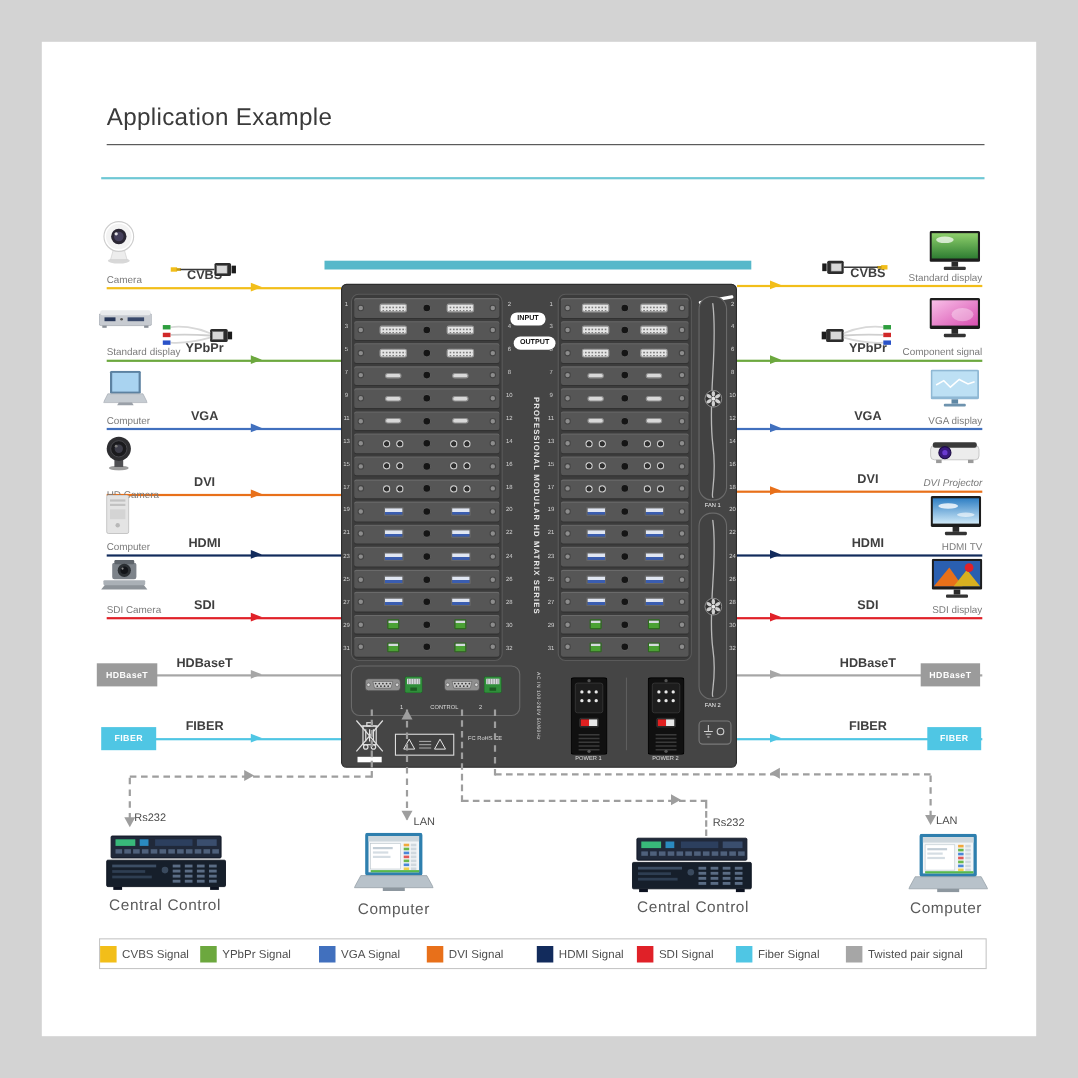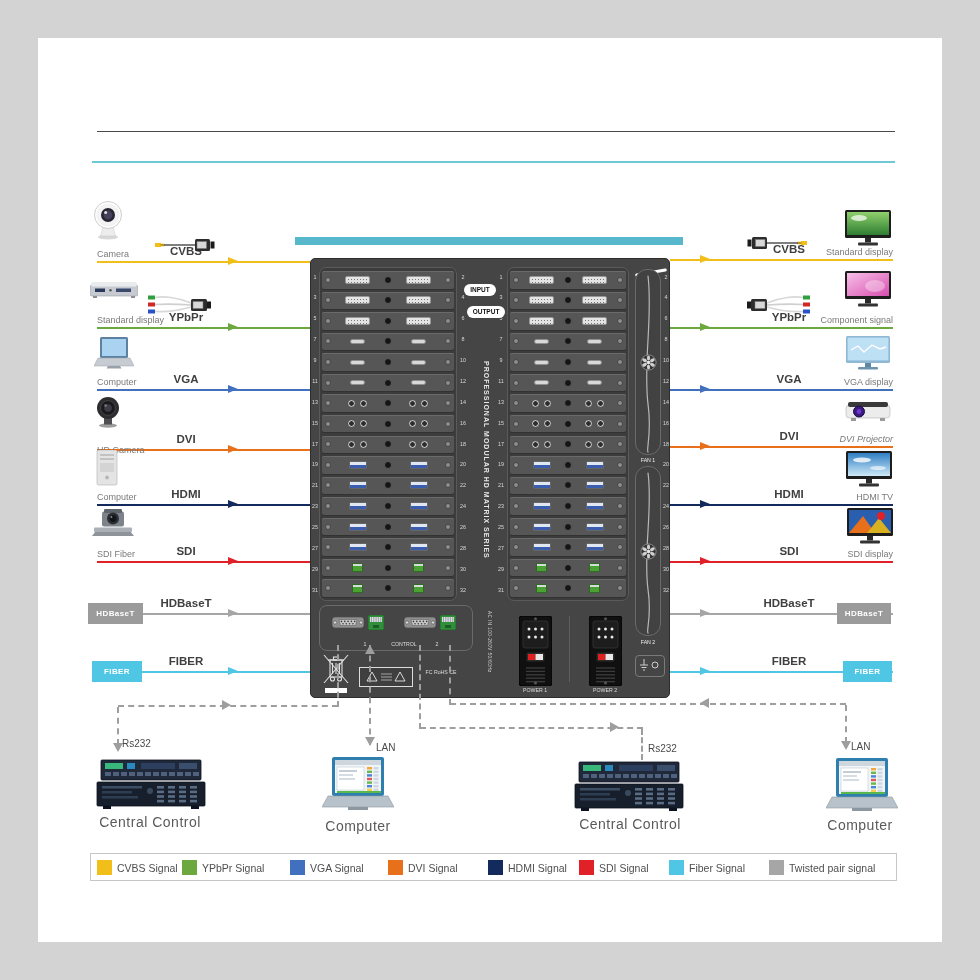--- a/index.html
+++ b/index.html
@@ -58,20 +58,21 @@
   .lg-item{position:absolute;top:6px;display:flex;align-items:center;gap:5px;}
   .lg-sq{width:15px;height:15px;}
   .lg-label{font-size:10.5px;color:#4f4f4f;white-space:nowrap;}
 </style>
 </head>
 <body>
 
 <div id="stage">
   <div id="panel" class="abs"></div>
 
+  <div id="page-title" class="abs">Application Example</div>
   <div id="title-rule" class="abs"></div>
   <div id="teal-rule" class="abs"></div>
 
   <div id="teal-bar" class="abs"></div>
 
   <div id="rows-layer" class="abs" style="left:0;top:0;width:980px;height:980px;">
       <div class="sig-line" style="left:97px;top:261px;width:213px;background:#F2BE19;"></div>
       <div class="sig-arrow" style="left:228px;top:257px;border-left:10px solid #F2BE19;"></div>
       <div class="dev-name" style="left:97px;top:249px;">Camera</div>
       <div class="sig-name" style="left:156px;top:245px;width:60px;">CVBS</div>
@@ -145,21 +146,21 @@
       <div class="sig-name" style="left:156px;top:488px;width:60px;">HDMI</div>
       <div class="abs" style="left:96px;top:450px;"><svg width="22" height="36" viewBox="0 0 22 36">
           <rect x="1" y="0" width="20" height="35" rx="1.5" fill="#e4e4e4" stroke="#b0b0b0" stroke-width=".6"></rect>
           <rect x="4" y="4" width="14" height="2" fill="#c2c2c2"></rect>
           <rect x="4" y="8" width="14" height="2" fill="#c2c2c2"></rect>
           <rect x="4" y="13" width="14" height="9" fill="#d4d4d4"></rect>
           <circle cx="11" cy="27.5" r="2" fill="#b8b8b8"></circle>
         </svg></div>
       <div class="sig-line" style="left:97px;top:561px;width:213px;background:#E02128;"></div>
       <div class="sig-arrow" style="left:228px;top:557px;border-left:10px solid #E02128;"></div>
-      <div class="dev-name" style="left:97px;top:549px;">SDI Fiber</div>
+      <div class="dev-name" style="left:97px;top:549px;">SDI Camera</div>
       <div class="sig-name" style="left:156px;top:545px;width:60px;">SDI</div>
       <div class="abs" style="left:90px;top:509px;"><svg width="46" height="28" viewBox="0 0 46 28">
           <path d="M6 22 L40 22 L44 27 L2 27 Z" fill="#8d9399"></path>
           <rect x="4" y="18.5" width="38" height="4.5" rx="1" fill="#aab0b6"></rect>
           <rect x="12" y="2.5" width="22" height="15" rx="2" fill="#7d838a"></rect>
           <rect x="14" y="0" width="18" height="4" rx="1.2" fill="#5e646b"></rect>
           <circle cx="23" cy="9.5" r="6" fill="#2b2f33"></circle>
           <circle cx="23" cy="9.5" r="3.4" fill="#121418"></circle>
           <circle cx="21.4" cy="7.9" r="1" fill="#8a8a8a"></circle>
         </svg></div>
@@ -989,21 +990,21 @@
           </g>
           <rect x="15" y="34" width="44" height="2" fill="#58b84c"></rect>
           <path d="M6 39 L66 39 L72 50 L0 50 Z" fill="#b8c2ca" stroke="#8d979f" stroke-width=".6"></path>
           <rect x="26" y="50" width="20" height="3" fill="#8d979f"></rect>
         </svg></div>
       <div class="ctl-label" style="left:780px;top:817px;">Computer</div>
       <div class="port-label" style="left:851px;top:741px;">LAN</div>
     </div>
 
   <div id="legend" class="abs">
-      <div class="lg-item" style="left:6px;">
+      <div class="lg-item" style="left:0;">
         <div class="lg-sq" style="background:#F2BE19;"></div>
         <div class="lg-label">CVBS Signal</div>
       </div>
       <div class="lg-item" style="left:91px;">
         <div class="lg-sq" style="background:#6CA83E;"></div>
         <div class="lg-label">YPbPr Signal</div>
       </div>
       <div class="lg-item" style="left:199px;">
         <div class="lg-sq" style="background:#4170BE;"></div>
         <div class="lg-label">VGA Signal</div>

